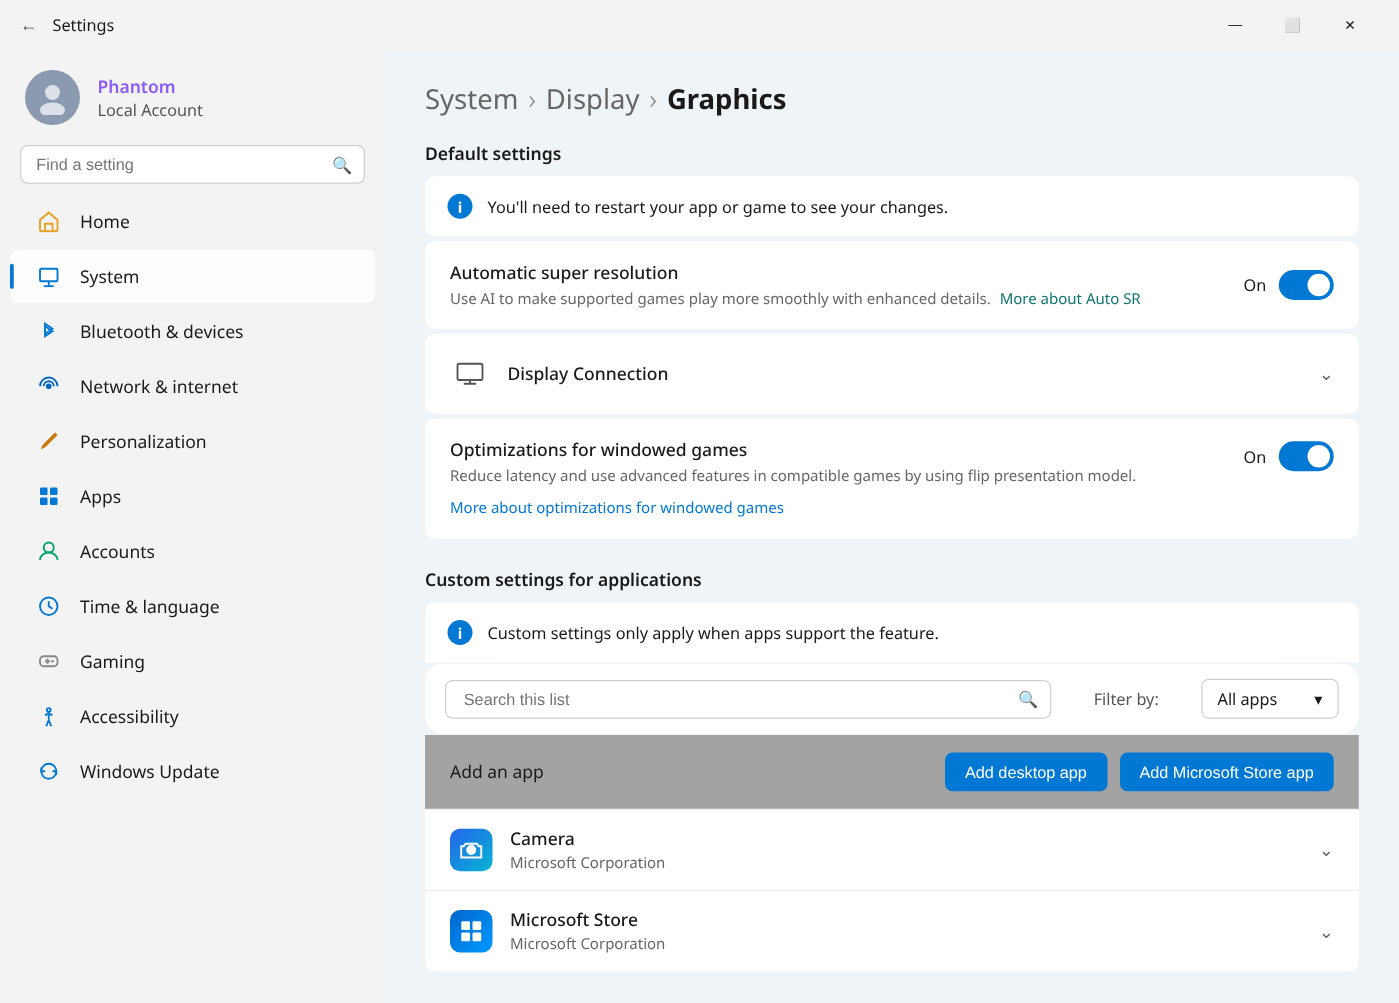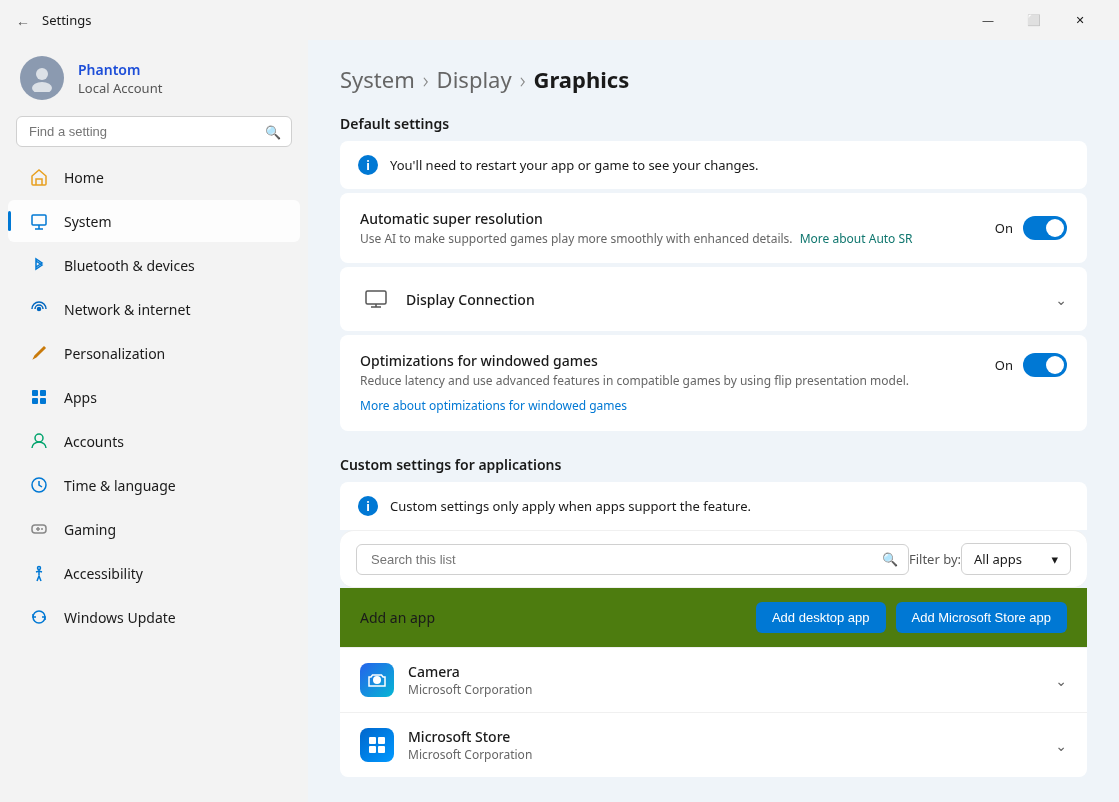--- a/index.html
+++ b/index.html
@@ -76,21 +76,21 @@
       background: #8b9ab0;
       display: flex;
       align-items: center;
       justify-content: center;
       flex-shrink: 0;
     }
     .profile-avatar svg { opacity: 0.7; }
     .profile-name {
       font-size: 14px;
       font-weight: 600;
-      color: #1d4ed8;
+      color: #8b5cf6;
     }
     .profile-sub {
       font-size: 13px;
       color: #555;
     }
     .sidebar-search {
       margin: 4px 16px 8px 16px;
       position: relative;
     }
     .sidebar-search input {
@@ -357,21 +357,21 @@
       background: white;
       font-size: 13px;
       color: #1a1a1a;
       cursor: pointer;
       min-width: 110px;
       justify-content: space-between;
     }
 
     
     .add-app-row {
-      background: #4d7c0f;
+      background: #a3a3a3;
       padding: 14px 20px;
       display: flex;
       align-items: center;
       justify-content: space-between;
       border-bottom: 1px solid #f0f0f0;
     }
     .add-app-label {
       font-size: 14px;
       color: #1a1a1a;
     }
@@ -645,21 +645,21 @@
       </div>
     </div>
 
     <div class="custom-section-title">Custom settings for applications</div>
 
     <div class="info-banner" style="margin-bottom:0; border-radius:8px 8px 0 0;">
       <div class="info-icon">i</div>
       <span>Custom settings only apply when apps support the feature.</span>
     </div>
 
-    <div style="background:white; padding:12px 16px; display:flex; align-items:center; gap:0; border-top:1px solid #f0f0f0; border-bottom:1px solid #f0f0f0;border-radius:14px;">
+    <div style="background:white; padding:12px 16px; display:flex; align-items:center; gap:34px; border-top:1px solid #f0f0f0; border-bottom:1px solid #f0f0f0;border-radius:14px;">
       <div class="list-search">
         <input type="text" placeholder="Search this list" style="">
         <span class="s-icon">🔍</span>
       </div>
       <span class="filter-label">Filter by:</span>
       <div class="filter-select">
         <span>All apps</span>
         <span>▾</span>
       </div>
     </div>

